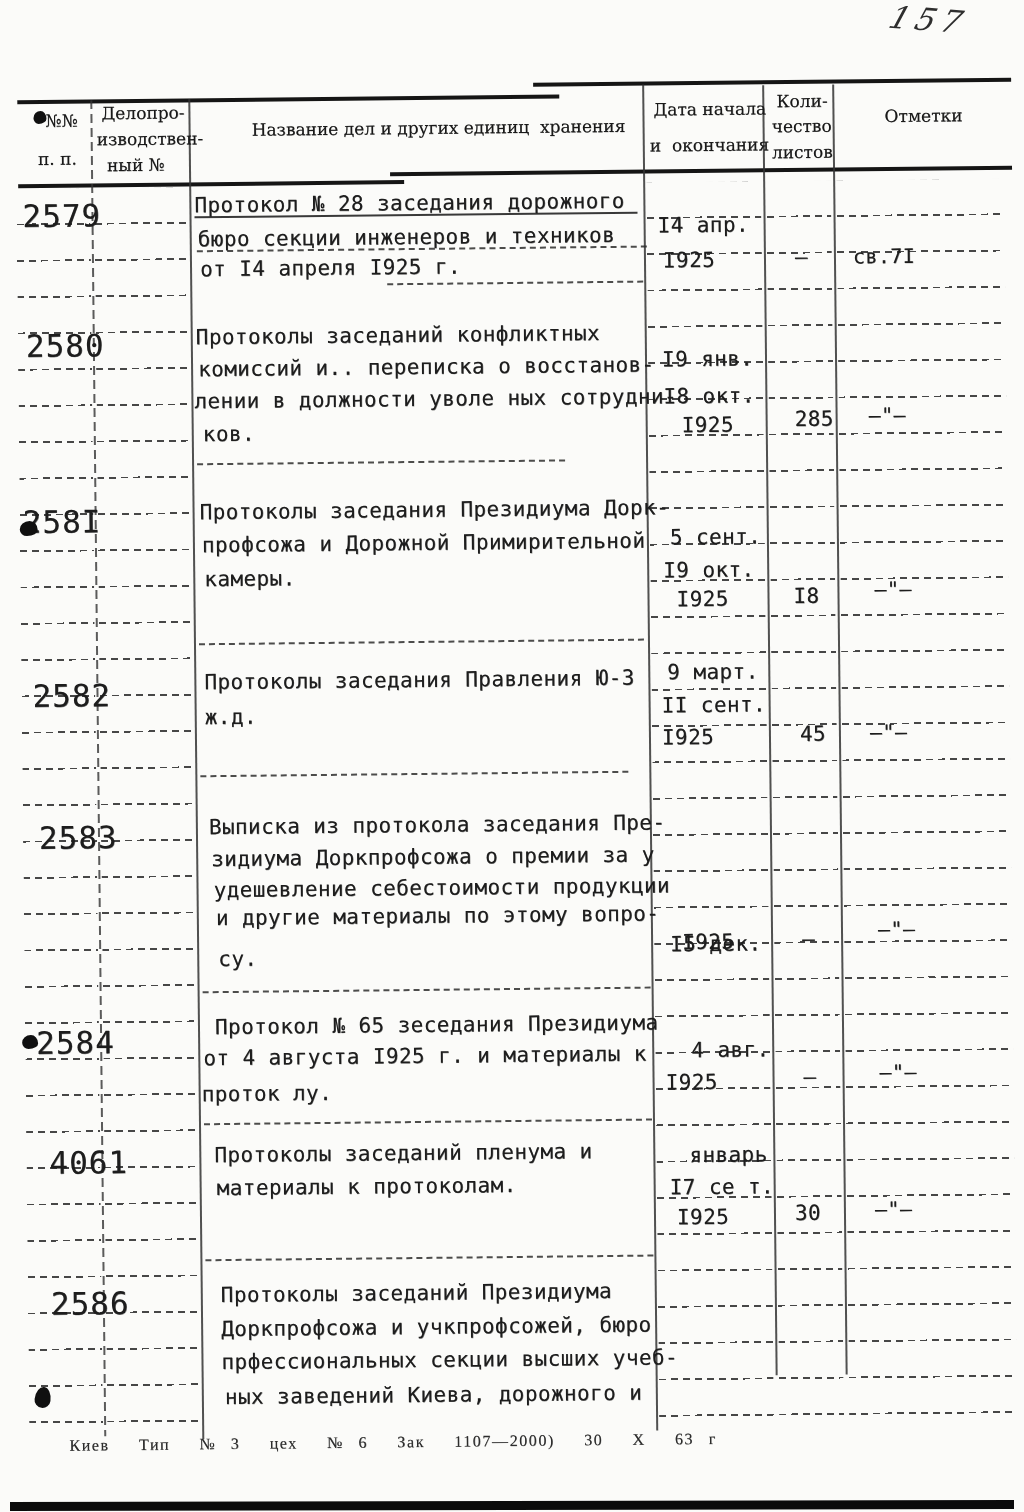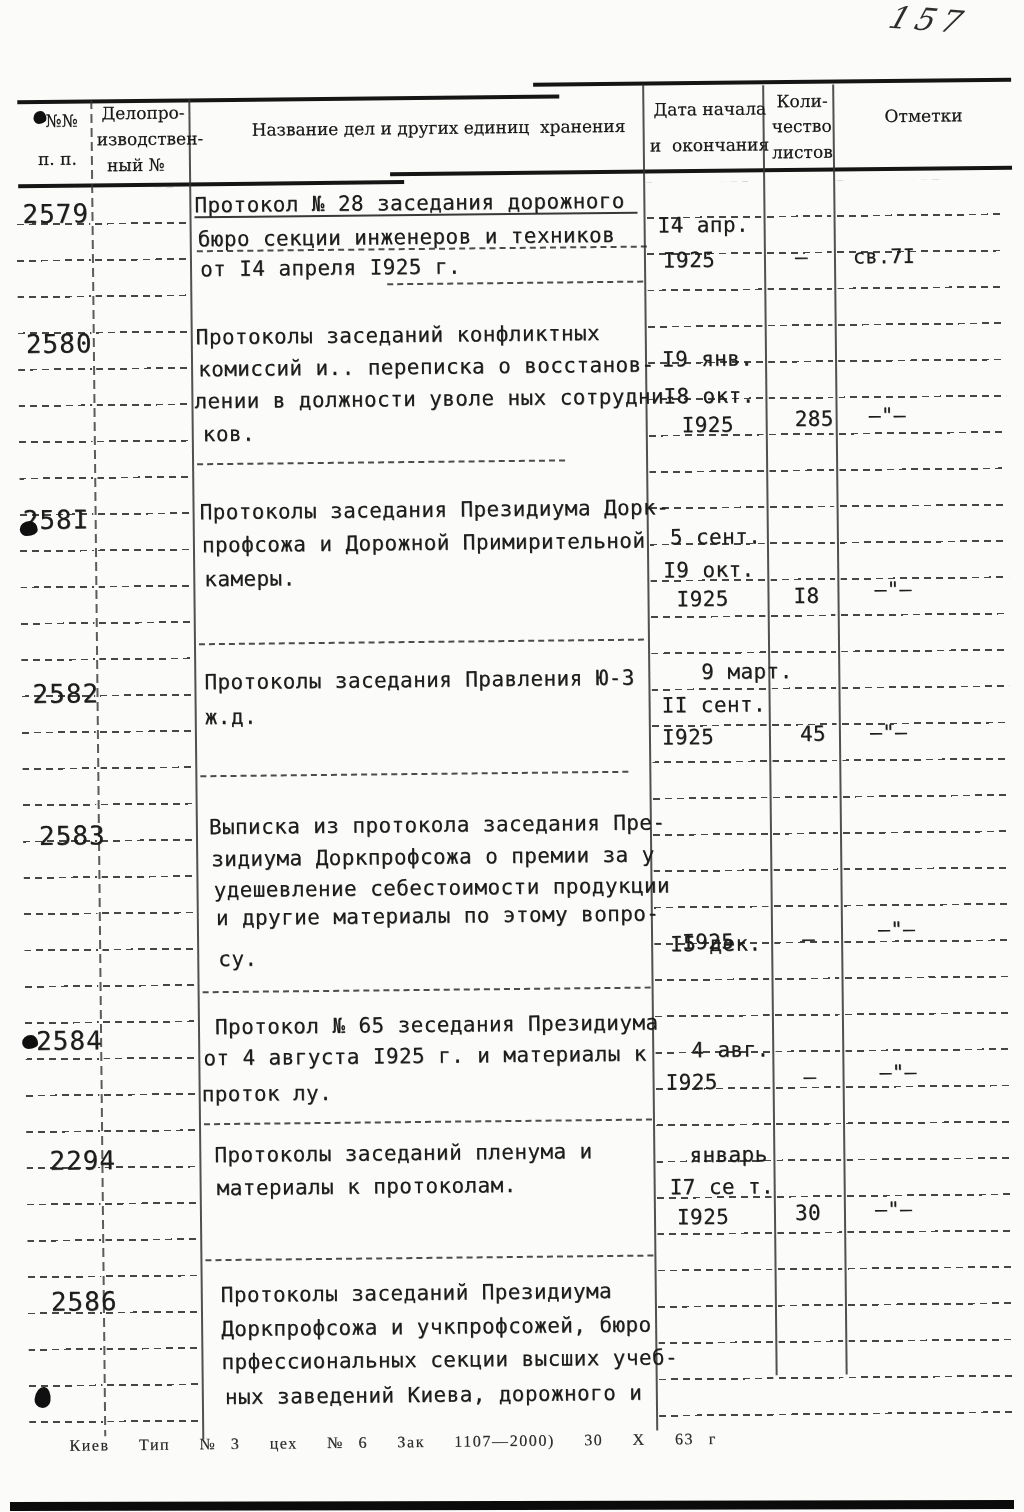--- a/index.html
+++ b/index.html
@@ -8,21 +8,21 @@
     background:#fbfbf9;
     font-family:"DejaVu Sans Mono", monospace;
   }
   .sheet{position:absolute;inset:0;transform:rotate(-0.6deg);transform-origin:512px 740px;}
   
   .tw{
     position:absolute;white-space:pre;color:#1d1d1d;
     font-family:"DejaVu Sans Mono", monospace;font-size:21px;line-height:1;
     letter-spacing:.4px;text-shadow:.4px .4px .5px rgba(25,25,25,.55);
   }
-  .num{font-size:26px;letter-spacing:1px;}
+  .num{font-size:31px;letter-spacing:1px;}
   .small{font-size:20px;}
   
   .pr{
     position:absolute;white-space:pre;color:#191919;
     font-family:"DejaVu Serif","Liberation Serif",serif;font-size:17px;line-height:1;
     text-shadow:.3px .3px .4px rgba(20,20,20,.5);
   }
   
   .rule{position:absolute;background:#151515;height:4px;}
   
@@ -126,21 +126,21 @@
   <div class="tw" style="left:206px;top:566px;">камеры.</div>
   <div class="tw" style="left:672px;top:529px;">5 сент.</div>
   <div class="tw" style="left:665px;top:562px;">I9 окт.</div>
   <div class="tw" style="left:678px;top:591px;">I925</div>
   <div class="tw" style="left:795px;top:589px;">I8</div>
   <div class="tw small" style="left:876px;top:583px;">–"–</div>
 
   <div class="tw num" style="left:33px;top:676px;">2582</div>
   <div class="tw" style="left:205px;top:669px;">Протоколы заседания Правления Ю-З</div>
   <div class="tw" style="left:205px;top:704px;">ж.д.</div>
-  <div class="tw" style="left:668px;top:664px;margin-left:34px;">9 март.</div>
+  <div class="tw" style="left:668px;top:664px;">9 март.</div>
   <div class="tw" style="left:662px;top:697px;">II сент.</div>
   <div class="tw" style="left:662px;top:729px;">I925</div>
   <div class="tw" style="left:800px;top:727px;">45</div>
   <div class="tw small" style="left:870px;top:726px;">–"–</div>
 
   <div class="tw num" style="left:38px;top:818px;">2583</div>
   <div class="tw" style="left:208px;top:814px;">Выписка из протокола заседания Пре-</div>
   <div class="tw" style="left:210px;top:846px;">зидиума Доркпрофсожа о премии за у</div>
   <div class="tw" style="left:212px;top:877px;">удешевление себестоимости продукции</div>
   <div class="tw" style="left:214px;top:905px;">и другие материалы по этому вопро-</div>
@@ -152,21 +152,21 @@
 
   <div class="tw num" style="left:33px;top:1023px;">2584</div>
   <div class="tw" style="left:212px;top:1014px;">Протокол № 65 зеседания Президиума</div>
   <div class="tw" style="left:200px;top:1045px;">от 4 августа I925 г. и материалы к</div>
   <div class="tw" style="left:198px;top:1081px;">проток лу.</div>
   <div class="tw" style="left:688px;top:1042px;text-align:right;">4 авг.</div>
   <div class="tw" style="left:662px;top:1074px;">I925</div>
   <div class="tw" style="left:800px;top:1070px;">–</div>
   <div class="tw small" style="left:876px;top:1066px;">–"–</div>
 
-  <div class="tw num" style="left:45px;top:1143px;">2294</div>
+  <div class="tw num" style="left:45px;top:1143px;">4061</div>
   <div class="tw" style="left:210px;top:1142px;">Протоколы заседаний пленума и</div>
   <div class="tw" style="left:212px;top:1175px;">материалы к протоколам.</div>
   <div class="tw" style="left:685px;top:1147px;">январь</div>
   <div class="tw" style="left:665px;top:1179px;">I7 се т.</div>
   <div class="tw" style="left:672px;top:1209px;">I925</div>
   <div class="tw" style="left:790px;top:1206px;">30</div>
   <div class="tw small" style="left:870px;top:1203px;">–"–</div>
 
   <div class="tw num" style="left:45px;top:1284px;">2586</div>
   <div class="tw" style="left:215px;top:1282px;">Протоколы заседаний Президиума</div>

